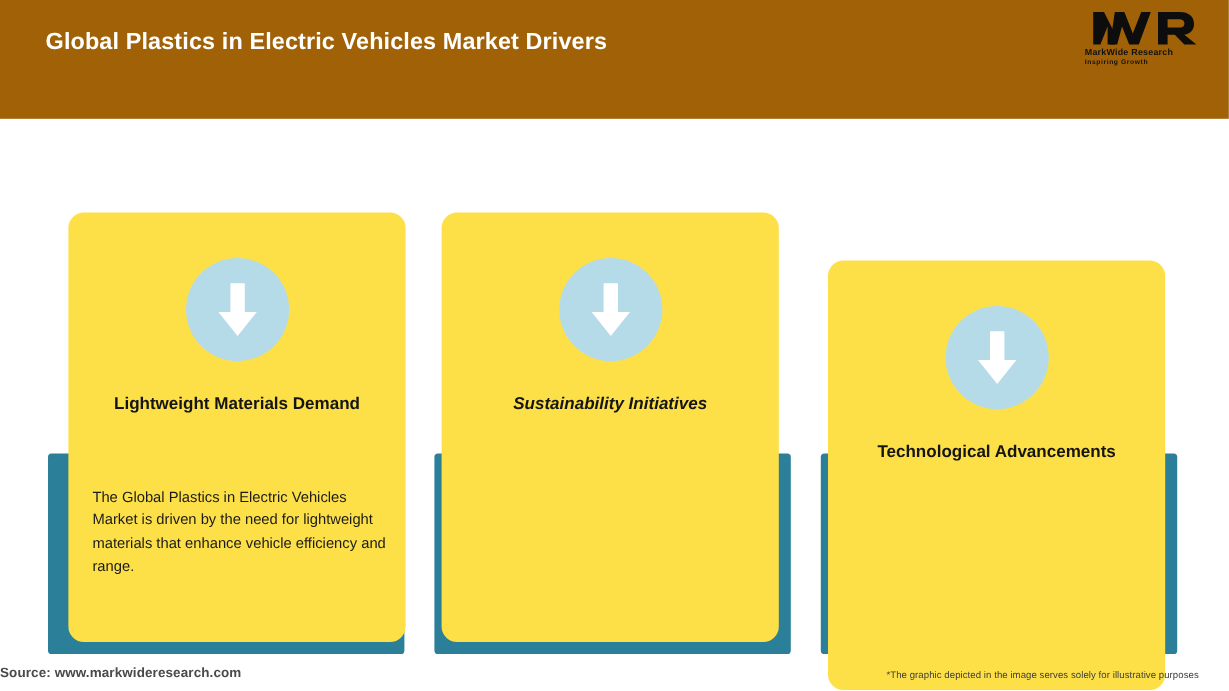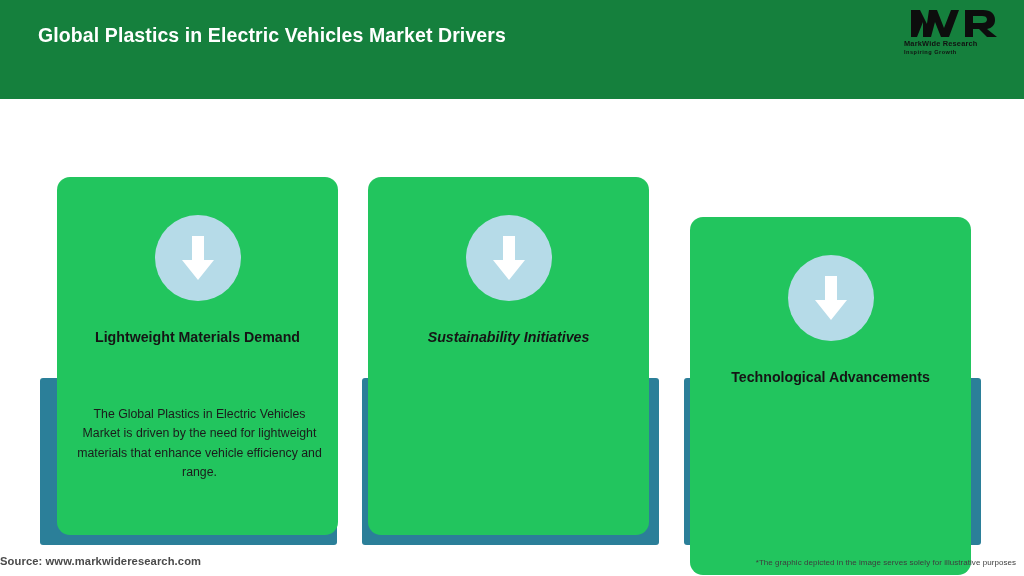--- a/index.html
+++ b/index.html
@@ -15,21 +15,21 @@
     position: relative;
   }
 
   
   .header-bar {
     position: absolute;
     left: 0;
     top: 0;
     width: 1024px;
     height: 99px;
-    background: #15803d;
+    background: #a16207;
   }
   .header-title {
     position: absolute;
     left: 38px;
     top: 24px;
     font-size: 19.5px;
     font-weight: bold;
     color: #ffffff;
     letter-spacing: 0.1px;
     white-space: nowrap;
@@ -96,21 +96,21 @@
   .card-group.g2 .backing { left: 18px; }
   .card-group.g1 .backing { left: 10px; }
 
   
   .card {
     position: absolute;
     left: 17px;
     top: 78px;
     width: 281px;
     height: 358px;
-    background: #22c55e;
+    background: #fde047;
     border-radius: 13px;
     box-sizing: border-box;
     padding: 0 18px;
   }
   .card-group.g1 .card { left: 16px; font-style: italic; }
   .card-group.g2 .card { left: 24px; margin-top: 40px; }
 
   
   .circle {
     position: absolute;
@@ -142,38 +142,38 @@
     line-height: 1.45;
   }
   .card-body {
     position: absolute;
     left: 20px;
     right: 16px;
     top: 228px;
     font-size: 12.3px;
     color: #1b1b1b;
     line-height: 1.58;
-    text-align: center;
+    text-align: left;
   }
 
   
   .source {
     position: absolute;
     left: 0;
     top: 555px;
     width: 1024px;
     text-align: left;
     font-size: 11.2px;
     font-weight: bold;
     color: #4a4a4a;
     letter-spacing: 0.1px;
   }
   .disclaimer {
     position: absolute;
-    right: 8px;
+    right: 25px;
     top: 558px;
     font-size: 8px;
     color: #3d3d3d;
     letter-spacing: 0.05px;
     white-space: nowrap;
   }
 </style>
 </head>
 <body>
 

